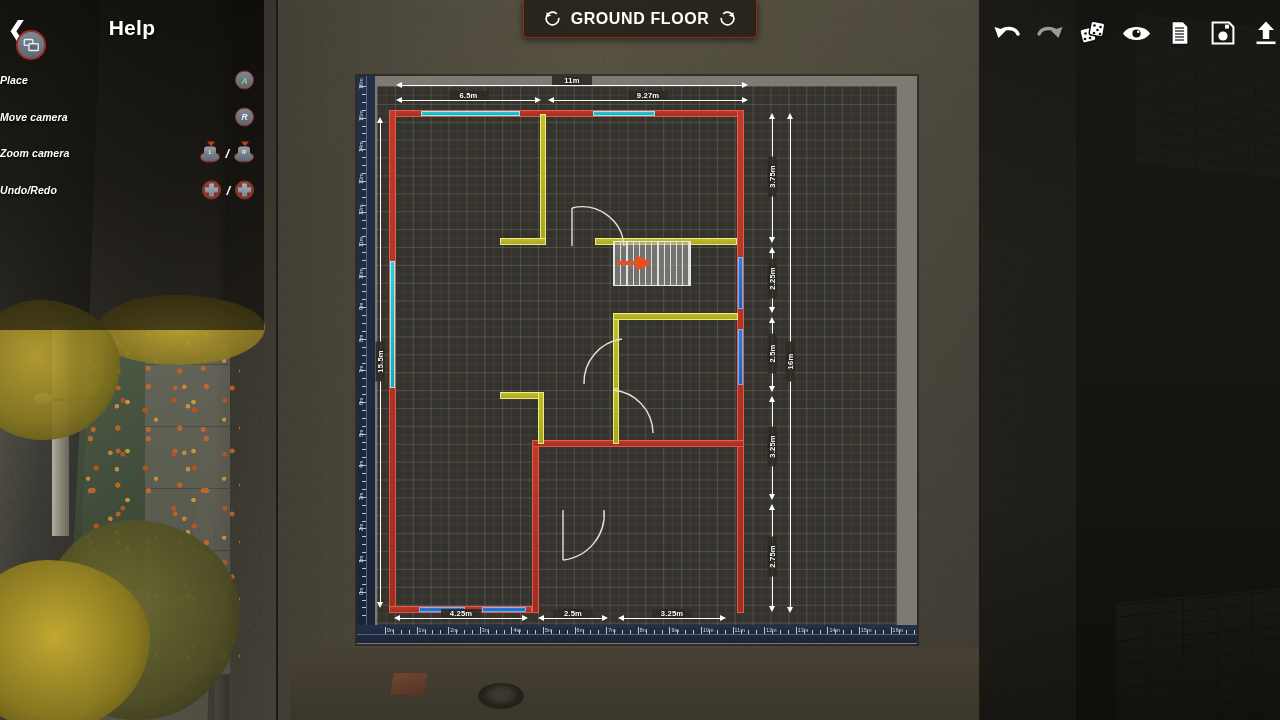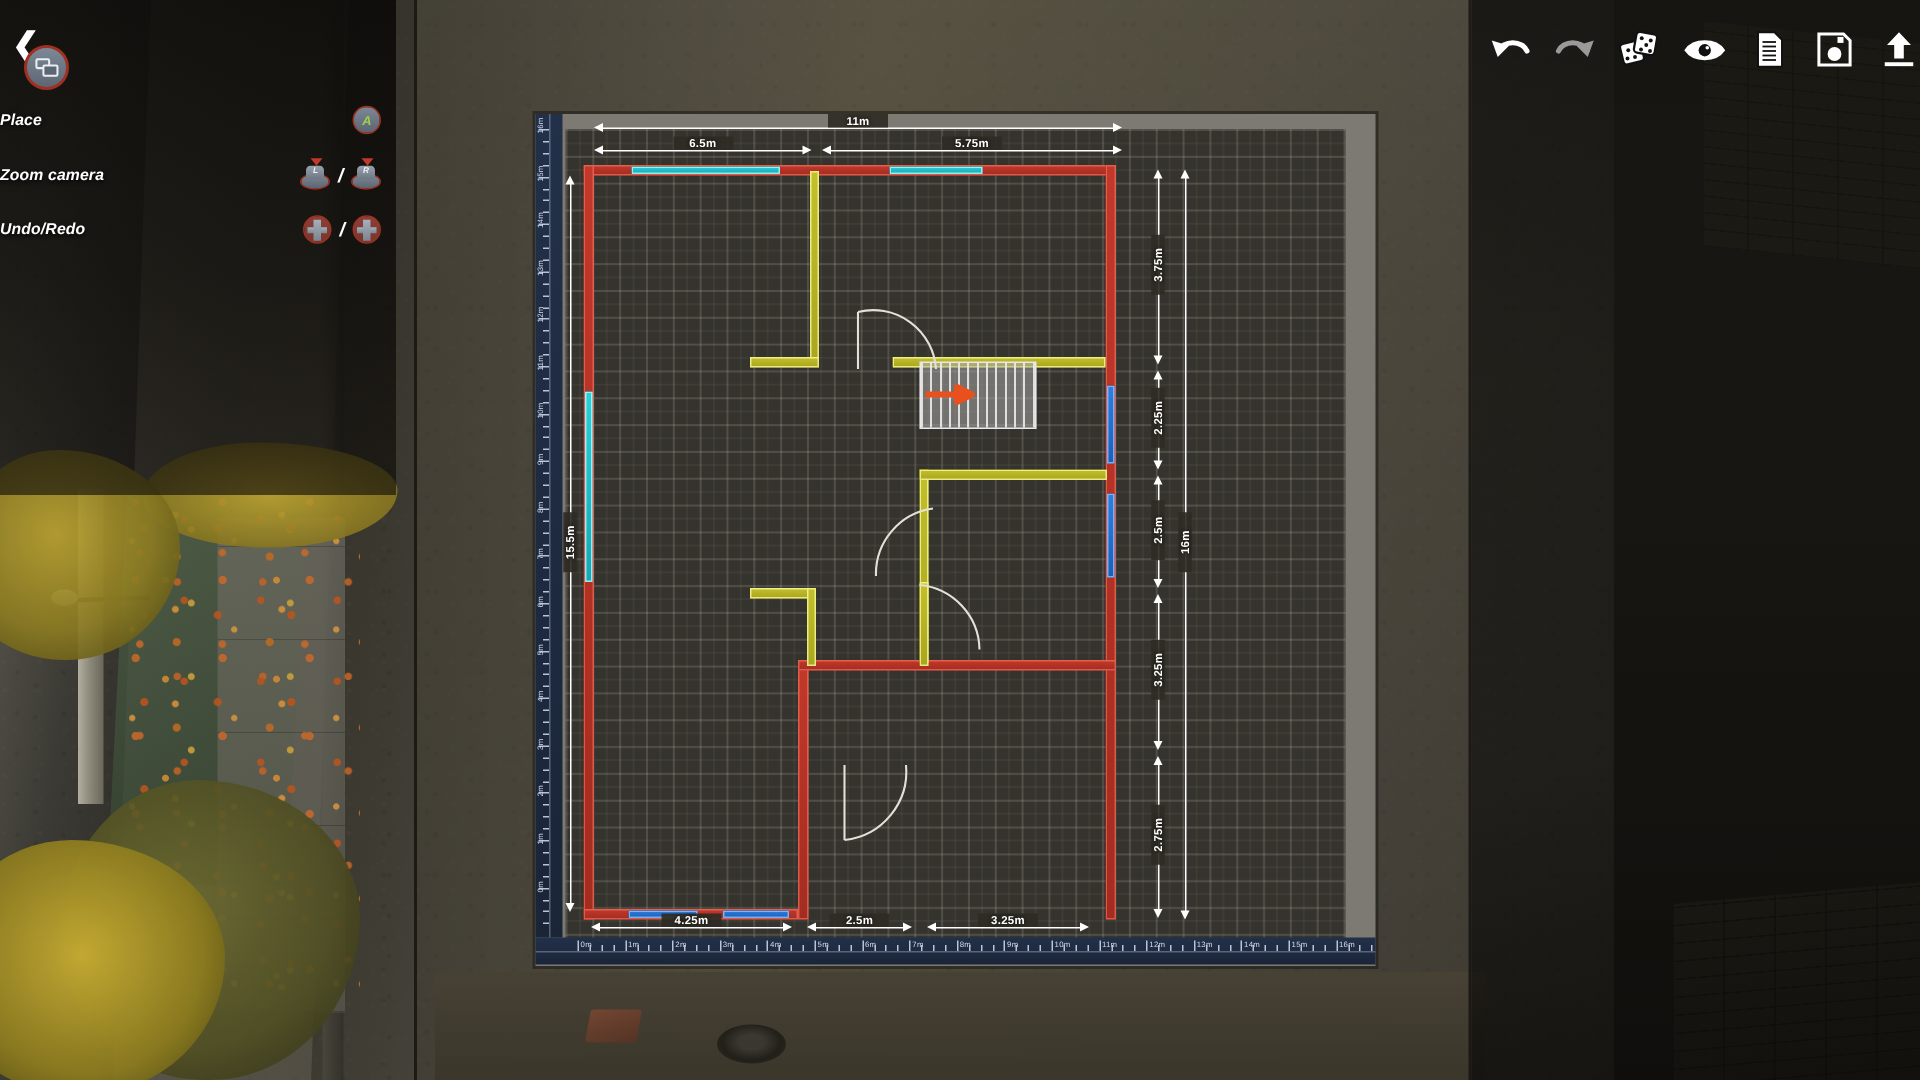--- a/index.html
+++ b/index.html
@@ -606,21 +606,21 @@
       <div class="dim" style="left: 396px; top: 94px; width: 145px; height: 12px;">
         <div class="dim-line-h" style="left:5px;width:135px"></div>
         <div class="arrowhead ah-left" style="left:0;top:2.8px"></div>
         <div class="arrowhead ah-right" style="right:0;top:2.8px"></div>
         <div class="dim-label" style="left: 52.5px; top: -3px; width: 40px; text-align: center; background: rgba(46, 43, 36, 0.92);">6.5m</div>
       </div>
       <div class="dim" style="left: 548px; top: 94px; width: 200px; height: 12px;">
         <div class="dim-line-h" style="left:5px;width:190px"></div>
         <div class="arrowhead ah-left" style="left:0;top:2.8px"></div>
         <div class="arrowhead ah-right" style="right:0;top:2.8px"></div>
-        <div class="dim-label" style="left: 80px; top: -3px; width: 40px; text-align: center; background: rgba(46, 43, 36, 0.92);">5.75m</div>
+        <div class="dim-label" style="left: 80px; top: -3px; width: 40px; text-align: center; background: rgba(46, 43, 36, 0.92);">9.27m</div>
       </div>
       <div class="dim" style="left: 394px; top: 612px; width: 134px; height: 12px;">
         <div class="dim-line-h" style="left:5px;width:124px"></div>
         <div class="arrowhead ah-left" style="left:0;top:2.8px"></div>
         <div class="arrowhead ah-right" style="right:0;top:2.8px"></div>
         <div class="dim-label" style="left: 47px; top: -3px; width: 40px; text-align: center; background: rgba(46, 43, 36, 0.92);">4.25m</div>
       </div>
       <div class="dim" style="left: 538px; top: 612px; width: 70px; height: 12px;">
         <div class="dim-line-h" style="left:5px;width:60px"></div>
         <div class="arrowhead ah-left" style="left:0;top:2.8px"></div>
@@ -670,34 +670,52 @@
         <div class="dim-label-v" style="left: -14px; top: 48px; width: 40px; text-align: center; transform: rotate(-90deg); background: rgba(46, 43, 36, 0.92);">2.75m</div>
       </div>
       <div class="dim" style="left: 374px; top: 117px; width: 12px; height: 491px;">
         <div class="dim-line-v" style="top:5px;height:481px"></div>
         <div class="arrowhead ah-up" style="top:0;left:2.8px"></div>
         <div class="arrowhead ah-down" style="bottom:0;left:2.8px"></div>
         <div class="dim-label-v" style="left: -14px; top: 239.5px; width: 40px; text-align: center; transform: rotate(-90deg); background: rgba(46, 43, 36, 0.92);">15.5m</div>
       </div>
     </div>
 
+  <div class="floor-title">
+    <svg width="19" height="19" viewBox="0 0 24 24">
+      <path d="M20 12a8 8 0 1 1-3.2-6.4" fill="none" stroke="#fff" stroke-width="2.1" stroke-linecap="round"></path>
+      <path d="M4.4 4.2 L4.6 10.2 L10.4 8.6 Z" fill="#fff"></path>
+    </svg>
+    <span class="floor-title-text">GROUND FLOOR</span>
+    <svg width="19" height="19" viewBox="0 0 24 24">
+      <path d="M4 12a8 8 0 1 0 3.2-6.4" fill="none" stroke="#fff" stroke-width="2.1" stroke-linecap="round"></path>
+      <path d="M19.6 4.2 L19.4 10.2 L13.6 8.6 Z" fill="#fff"></path>
+    </svg>
+  </div>
 
   <div class="help-panel">
     <div class="back-chevron">❮</div>
     <div class="ws-badge">
       <svg width="17" height="14" viewBox="0 0 20 16">
         <rect x="1.5" y="1.5" width="10" height="7" rx="1" fill="none" stroke="#e9eef4" stroke-width="1.6"></rect>
         <rect x="7" y="6.5" width="11" height="8" rx="1" fill="#5d6774" stroke="#e9eef4" stroke-width="1.6"></rect>
       </svg>
     </div>
+    <div class="help-title">Help</div>
     <div class="help-rows" id="help-rows">
         <div class="help-row">
           <div class="help-row-label">Place</div>
           <div class="help-keys">
             <div class="key-round key-a">A</div>
+          </div>
+        </div>
+        <div class="help-row">
+          <div class="help-row-label">Move camera</div>
+          <div class="help-keys">
+            <div class="key-round key-r">R</div>
           </div>
         </div>
         <div class="help-row">
           <div class="help-row-label">Zoom camera</div>
           <div class="help-keys">
             <div class="key-stick">
               <div class="tri"></div>
               <div class="ring"></div>
               <div class="cap">L</div>
             </div>

